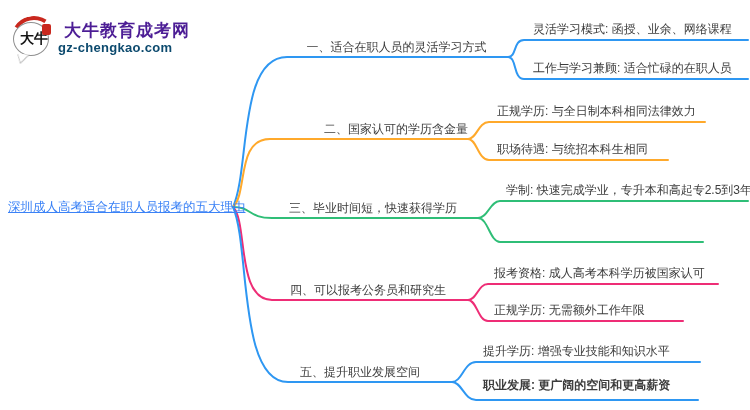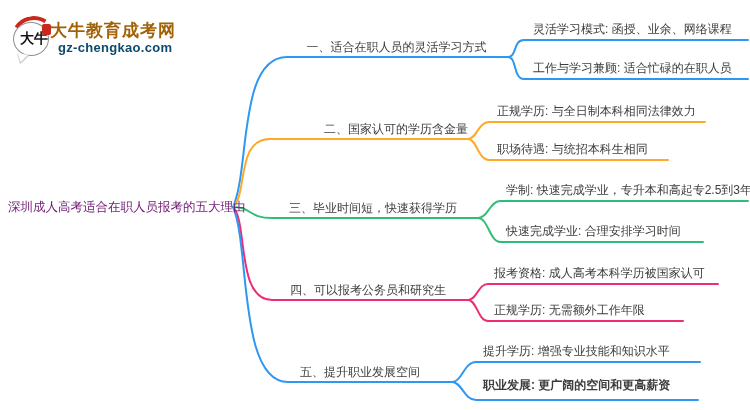--- a/index.html
+++ b/index.html
@@ -5,21 +5,21 @@
   html,body{margin:0;padding:0;background:#fff;}
   #stage{
     position:relative;width:750px;height:410px;background:#ffffff;overflow:hidden;
     font-family:"Liberation Sans","DejaVu Sans",sans-serif;
   }
   svg.links{position:absolute;left:0;top:0;pointer-events:none;}
   .node{
     position:absolute;font-size:12px;line-height:17px;color:#3c3c3c;
     white-space:nowrap;letter-spacing:0;
   }
-  .root-label{font-size:12.5px;color:#701a75;}
+  .root-label{font-size:12.5px;color:#3b82f6;text-decoration:underline;}
   .branch-label{text-align:center;}
   
   .logo{position:absolute;left:10px;top:14px;width:200px;height:50px;}
   .logo-icon{position:absolute;left:0;top:1px;width:44px;height:48px;}
   .bubble{
     position:absolute;left:3px;top:7px;width:34px;height:32px;background:#fff;
     border:1px solid #8f8f8f;border-radius:50%;display:flex;align-items:center;
     justify-content:flex-end;font-weight:bold;font-size:14px;color:#141414;
   }
   .hat{
@@ -27,21 +27,21 @@
     border:4px solid transparent;border-top-color:#c9281e;border-radius:50%;
     transform:rotate(-12deg);
   }
   .seal{position:absolute;right:3px;top:9px;width:9px;height:11px;background:#c9281e;border-radius:2px;}
   .tail{
     position:absolute;left:7px;bottom:0;width:0;height:0;
     border-left:4px solid transparent;border-right:7px solid transparent;
     border-top:9px solid #fff;filter:drop-shadow(0 1px 0 #8f8f8f);
     transform:rotate(8deg);
   }
-  .brand{position:absolute;left:40px;top:5px;font-size:17px;font-weight:bold;color:#a16207;letter-spacing:1px;}
+  .brand{position:absolute;left:54px;top:5px;font-size:17px;font-weight:bold;color:#4c1d95;letter-spacing:1px;}
   .domain{position:absolute;left:48px;top:26px;font-size:13px;font-weight:bold;color:#0c4a6e;letter-spacing:0.3px;}
 </style>
 </head>
 <body>
 
 <div id="stage">
 
   <svg class="links" width="750" height="410" viewBox="0 0 750 410">
     <g fill="none" stroke-width="2" stroke-linecap="round">
       <path d="M233 207 C250 170 238 57 287 57 L508 57 M508 57 C517 57 513 40 524 40 L748 40 M508 57 C517 57 513 79 524 79 L748 79" stroke="#2e97f2"></path>
@@ -70,21 +70,20 @@
   <div class="node branch-label" style="left:285px;top:39px;width:223px;">一、适合在职人员的灵活学习方式</div>
   <div class="node" style="left:533px;top:21px;">灵活学习模式: 函授、业余、网络课程</div>
   <div class="node" style="left:533px;top:60px;">工作与学习兼顾: 适合忙碌的在职人员</div>
 
   <div class="node branch-label" style="left:268px;top:121px;width:200px;text-align:right;">二、国家认可的学历含金量</div>
   <div class="node" style="left:497px;top:103px;">正规学历: 与全日制本科相同法律效力</div>
   <div class="node" style="left:497px;top:141px;">职场待遇: 与统招本科生相同</div>
 
   <div class="node branch-label" style="left:268px;top:200px;width:210px;">三、毕业时间短，快速获得学历</div>
   <div class="node" style="left:506px;top:182px;">学制: 快速完成学业，专升本和高起专2.5到3年</div>
-  <div class="node" style="left:506px;top:223px;">快速完成学业: 合理安排学习时间</div>
 
   <div class="node branch-label" style="left:268px;top:282px;width:200px;">四、可以报考公务员和研究生</div>
   <div class="node" style="left:494px;top:265px;">报考资格: 成人高考本科学历被国家认可</div>
   <div class="node" style="left:494px;top:302px;">正规学历: 无需额外工作年限</div>
 
   <div class="node branch-label" style="left:268px;top:364px;width:184px;">五、提升职业发展空间</div>
   <div class="node" style="left:483px;top:343px;">提升学历: 增强专业技能和知识水平</div>
   <div class="node" style="left:483px;top:377px;font-weight:bold;">职业发展: 更广阔的空间和更高薪资</div>
 
 </div>

